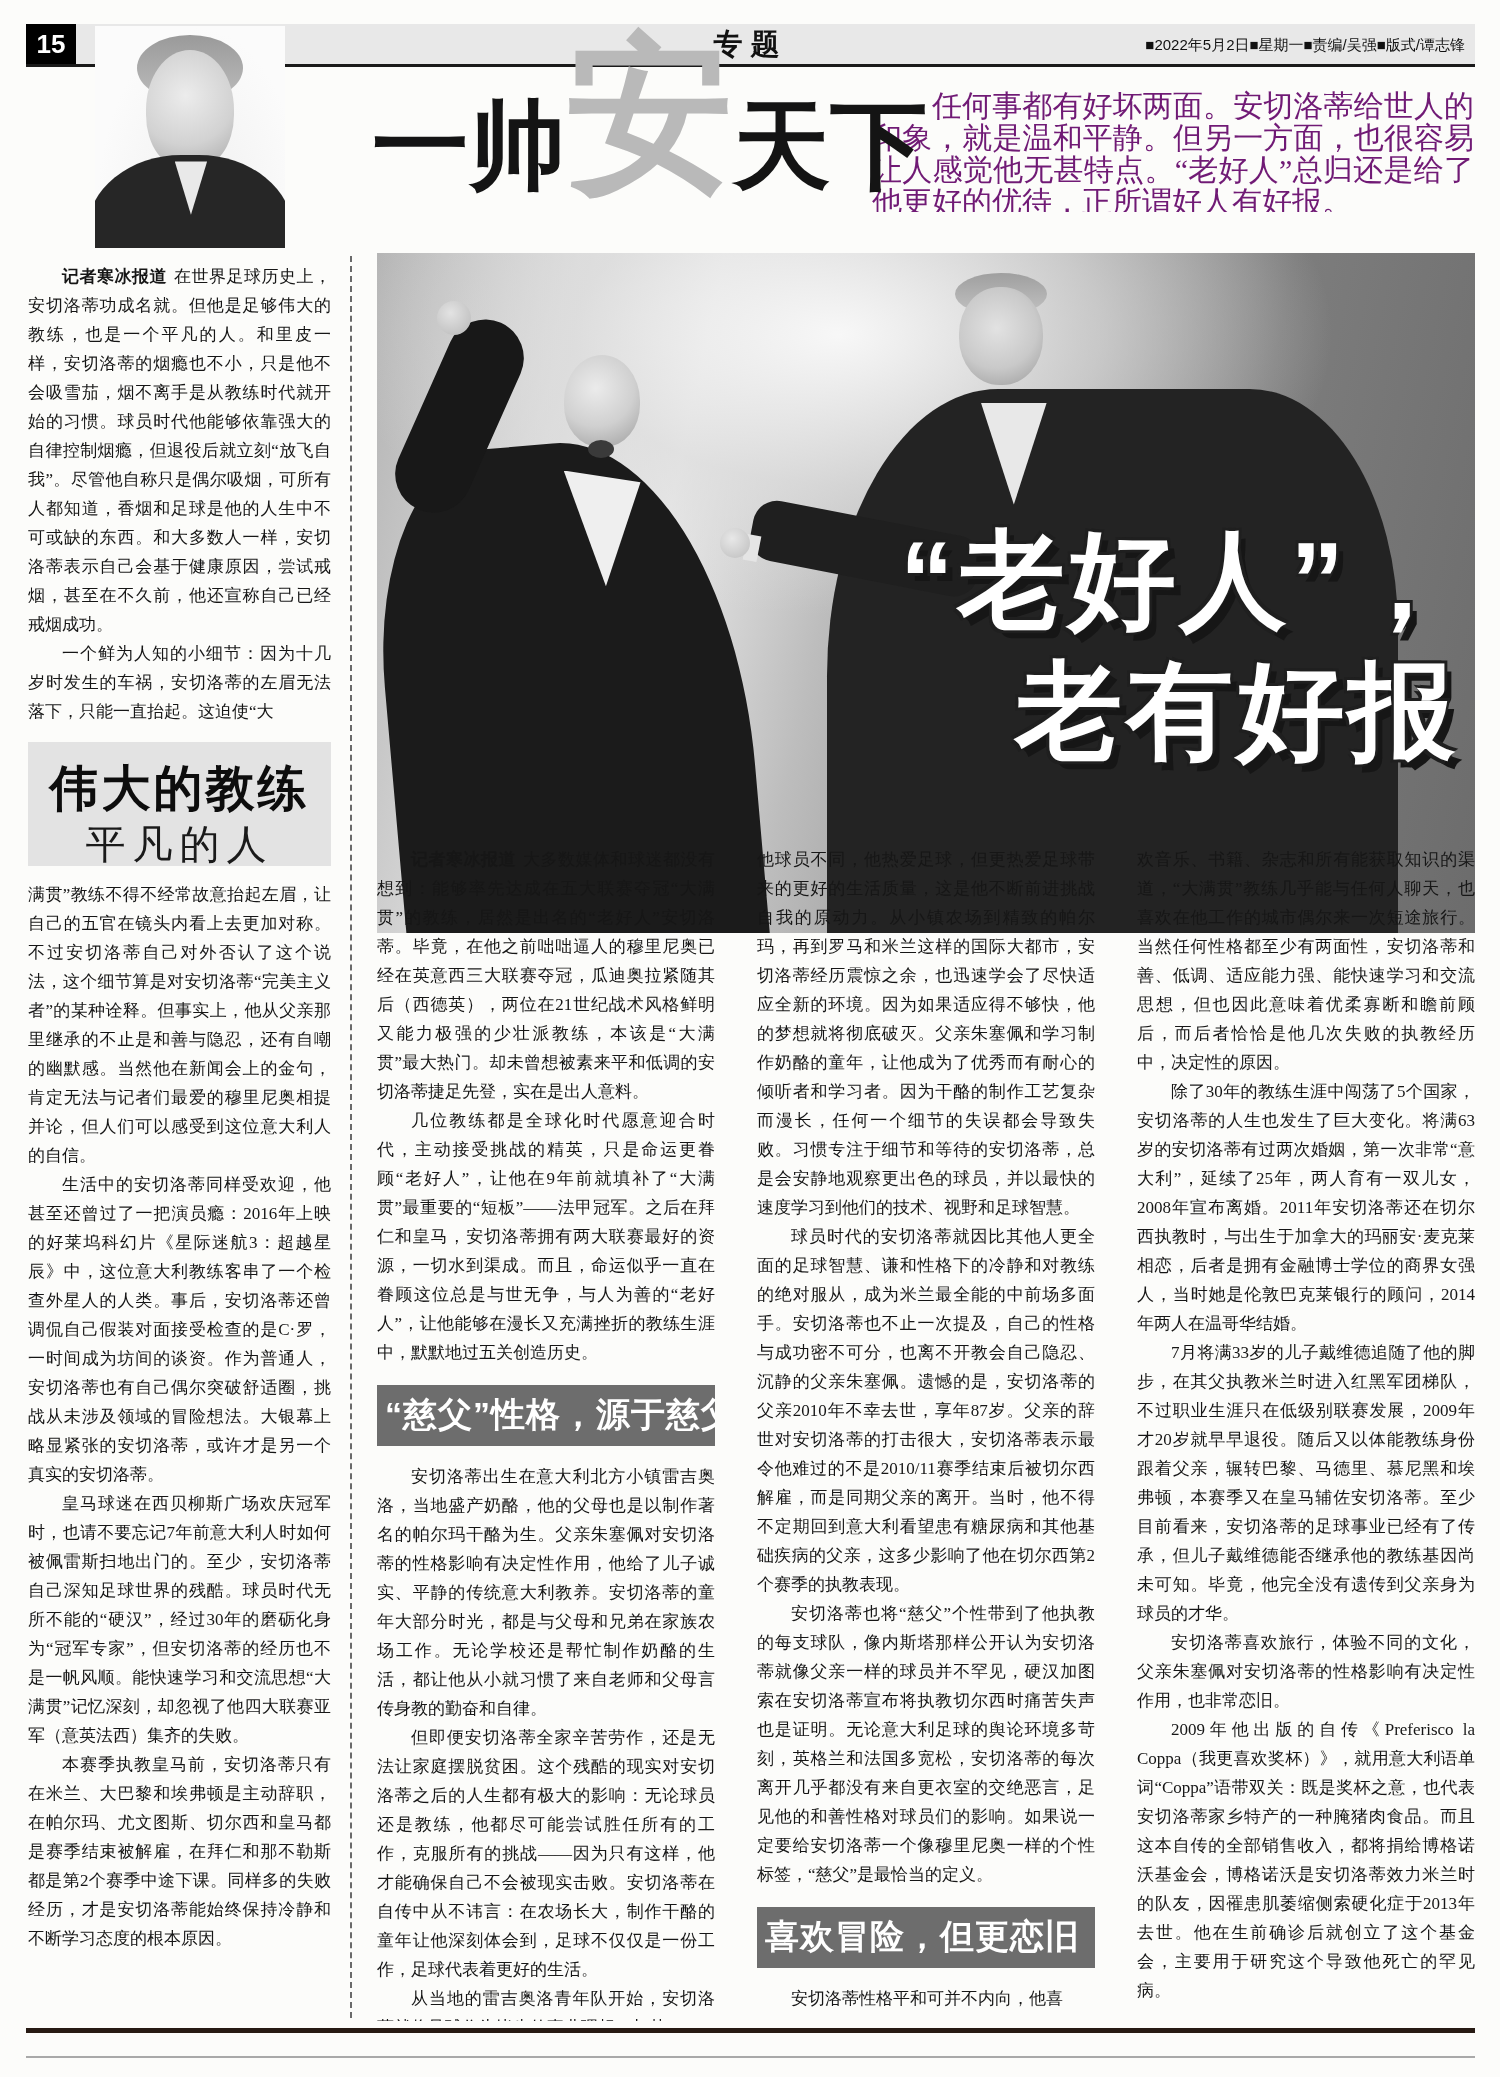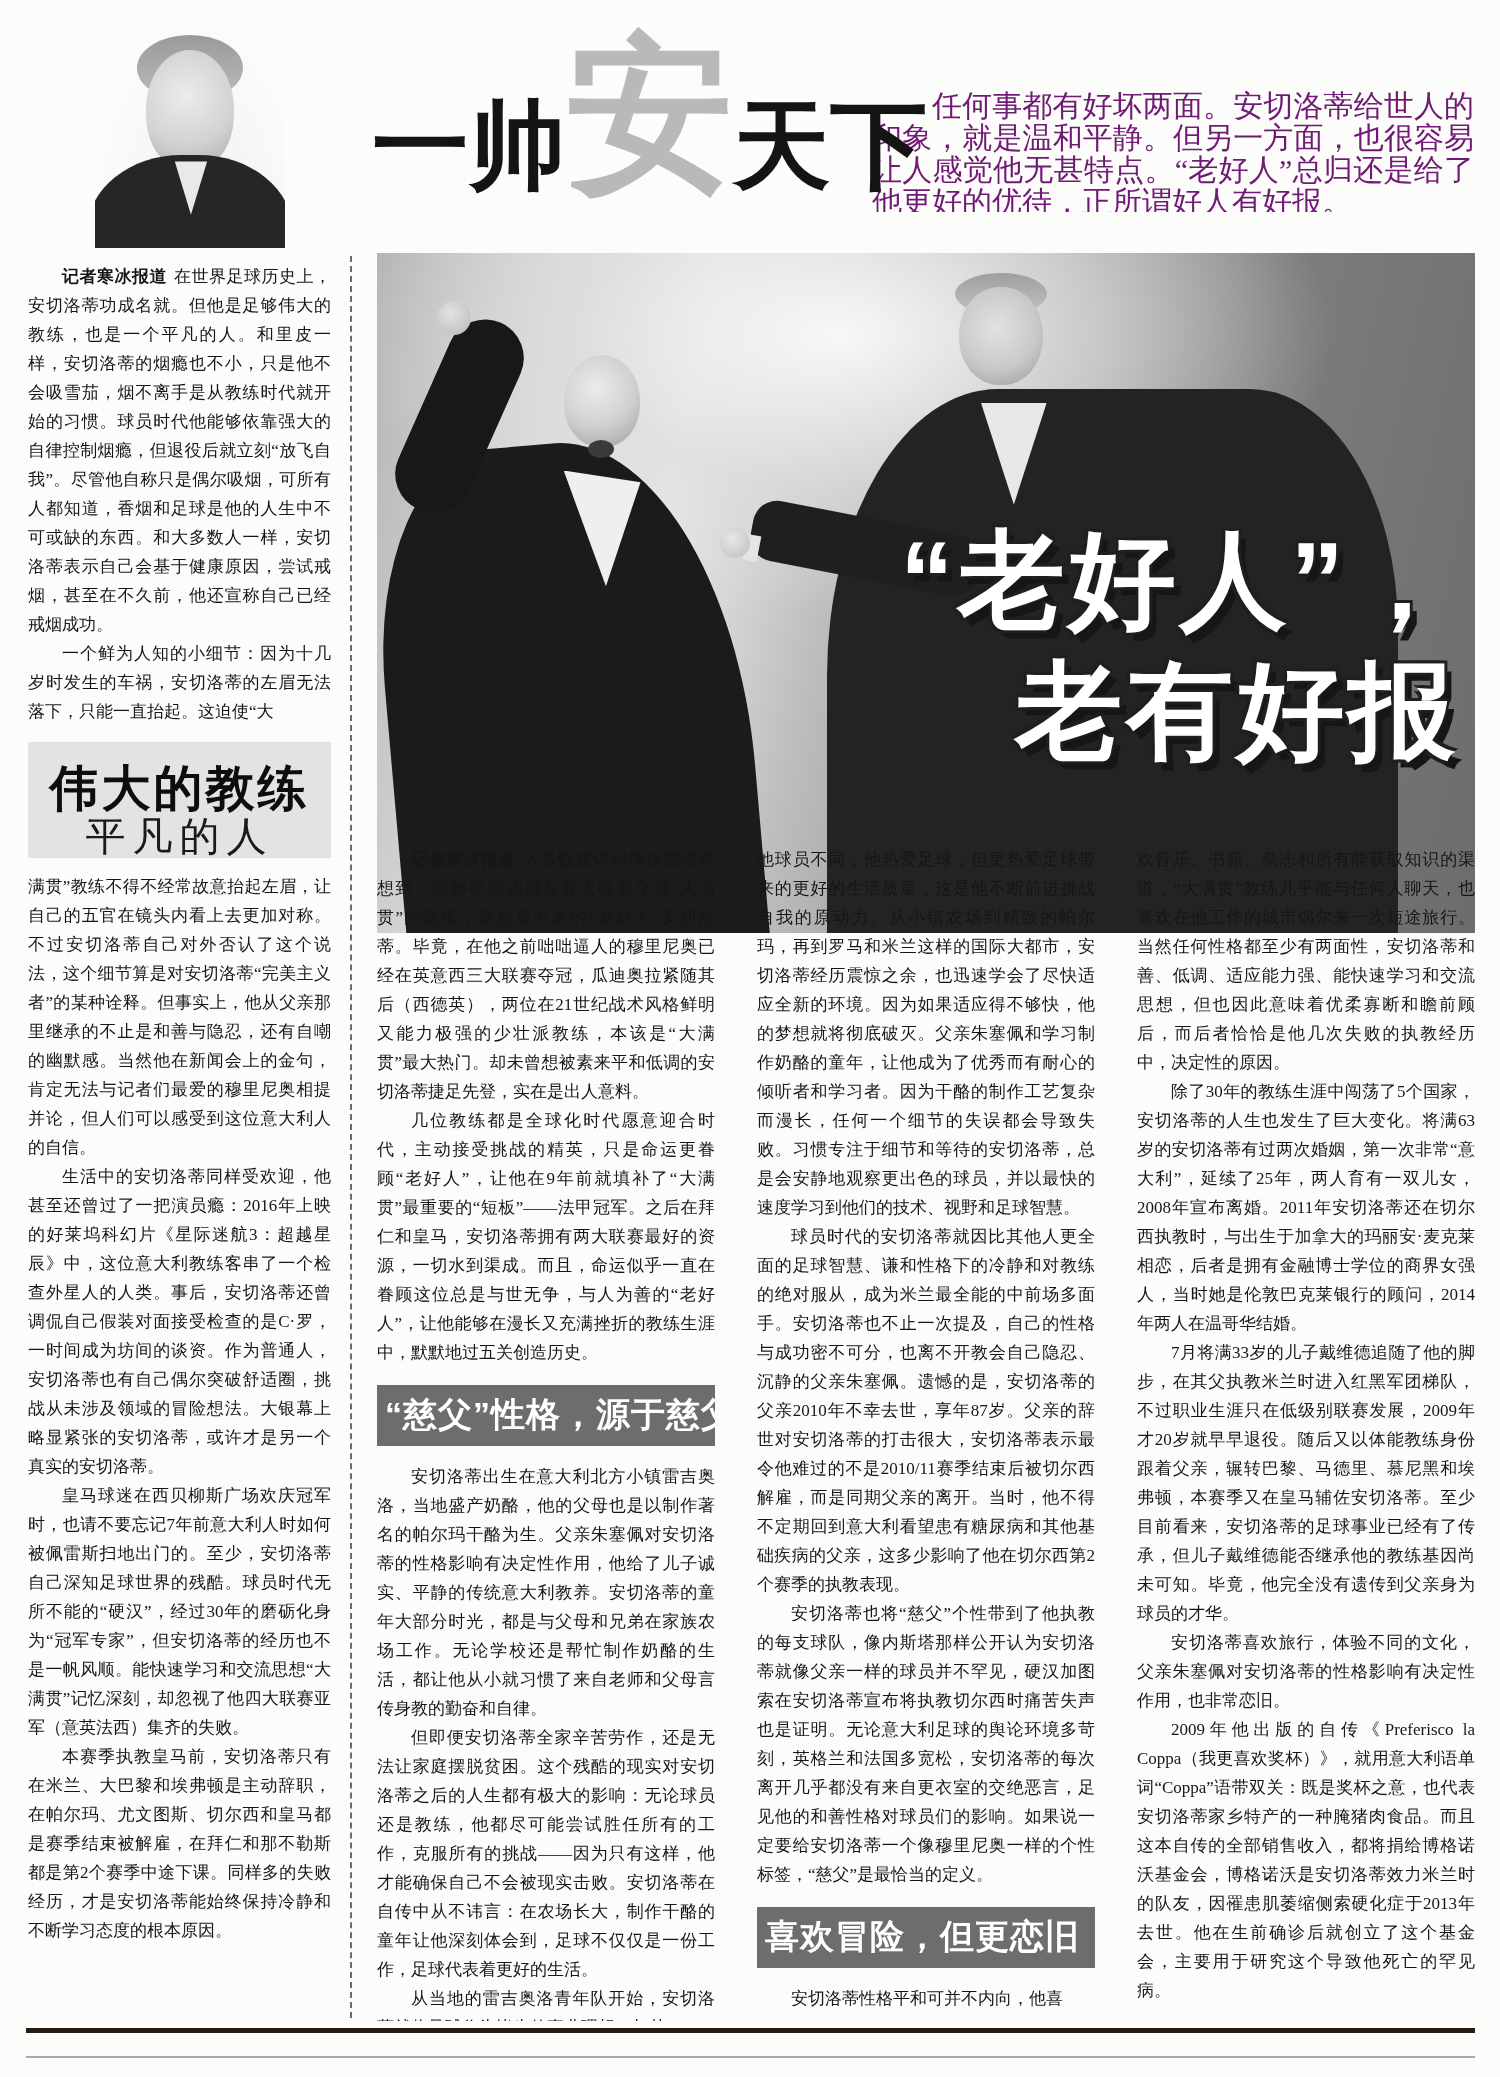--- a/index.html
+++ b/index.html
@@ -118,35 +118,40 @@
   #col3 { left:757px; top:845px; width:338px; height:1176px; }
   #col4 { left:1137px; top:845px; width:338px; height:1176px; }
   .col p { margin:0; text-indent:2em; }
   .col p.cont { text-indent:0; }
   .byline { font-weight:700; font-family:"Liberation Sans",sans-serif; margin-right:7px; }
 
   .great-box { margin:16px 0 14px; background:#e3e3e3; padding:22px 4px 1px; text-align:center; }
   .great-box .t1 { font-family:"Liberation Sans",sans-serif; font-weight:900; font-size:49px;
                    line-height:1; letter-spacing:3px; color:#0d0d0d; }
   .great-box .t2 { font-family:"Liberation Serif",serif; font-weight:400; font-size:40px;
-                   line-height:1; letter-spacing:7px; margin-top:4px; color:#1a1a1a;text-align:center; }
+                   line-height:1; letter-spacing:7px; margin-top:12px; color:#1a1a1a;text-align:center; }
 
   .band { background:#6d6d6d; color:#ffffff; font-family:"Liberation Sans",sans-serif;
           font-weight:900; font-size:34px; line-height:1.25; padding:8px 8px 10px;
           margin:18px 0 16px; letter-spacing:1px; white-space:nowrap; overflow:hidden; }
 
   
   .rule-thick { position:absolute; left:26px; width:1449px; top:2028px; height:5px; background:#271a13; }
   .rule-thin  { position:absolute; left:26px; width:1449px; top:2056px; height:2px; background:#a9a9a9; }
 </style>
 </head>
 <body>
 
 <div class="page">
 
+  <div class="hdr-strip">
+    <div class="pagenum">15</div>
+    <div class="section-title">专题</div>
+    <div class="dateline">■2022年5月2日■星期一■责编/吴强■版式/谭志锋</div>
+  </div>
 
   <div class="headshot">
     <div class="hs-hair"></div>
     <div class="hs-face"></div>
     <div class="hs-suit"></div>
     <div class="hs-shirt"></div>
   </div>
 
   <div class="main-title">
     <span class="t-pre">一帅</span>

